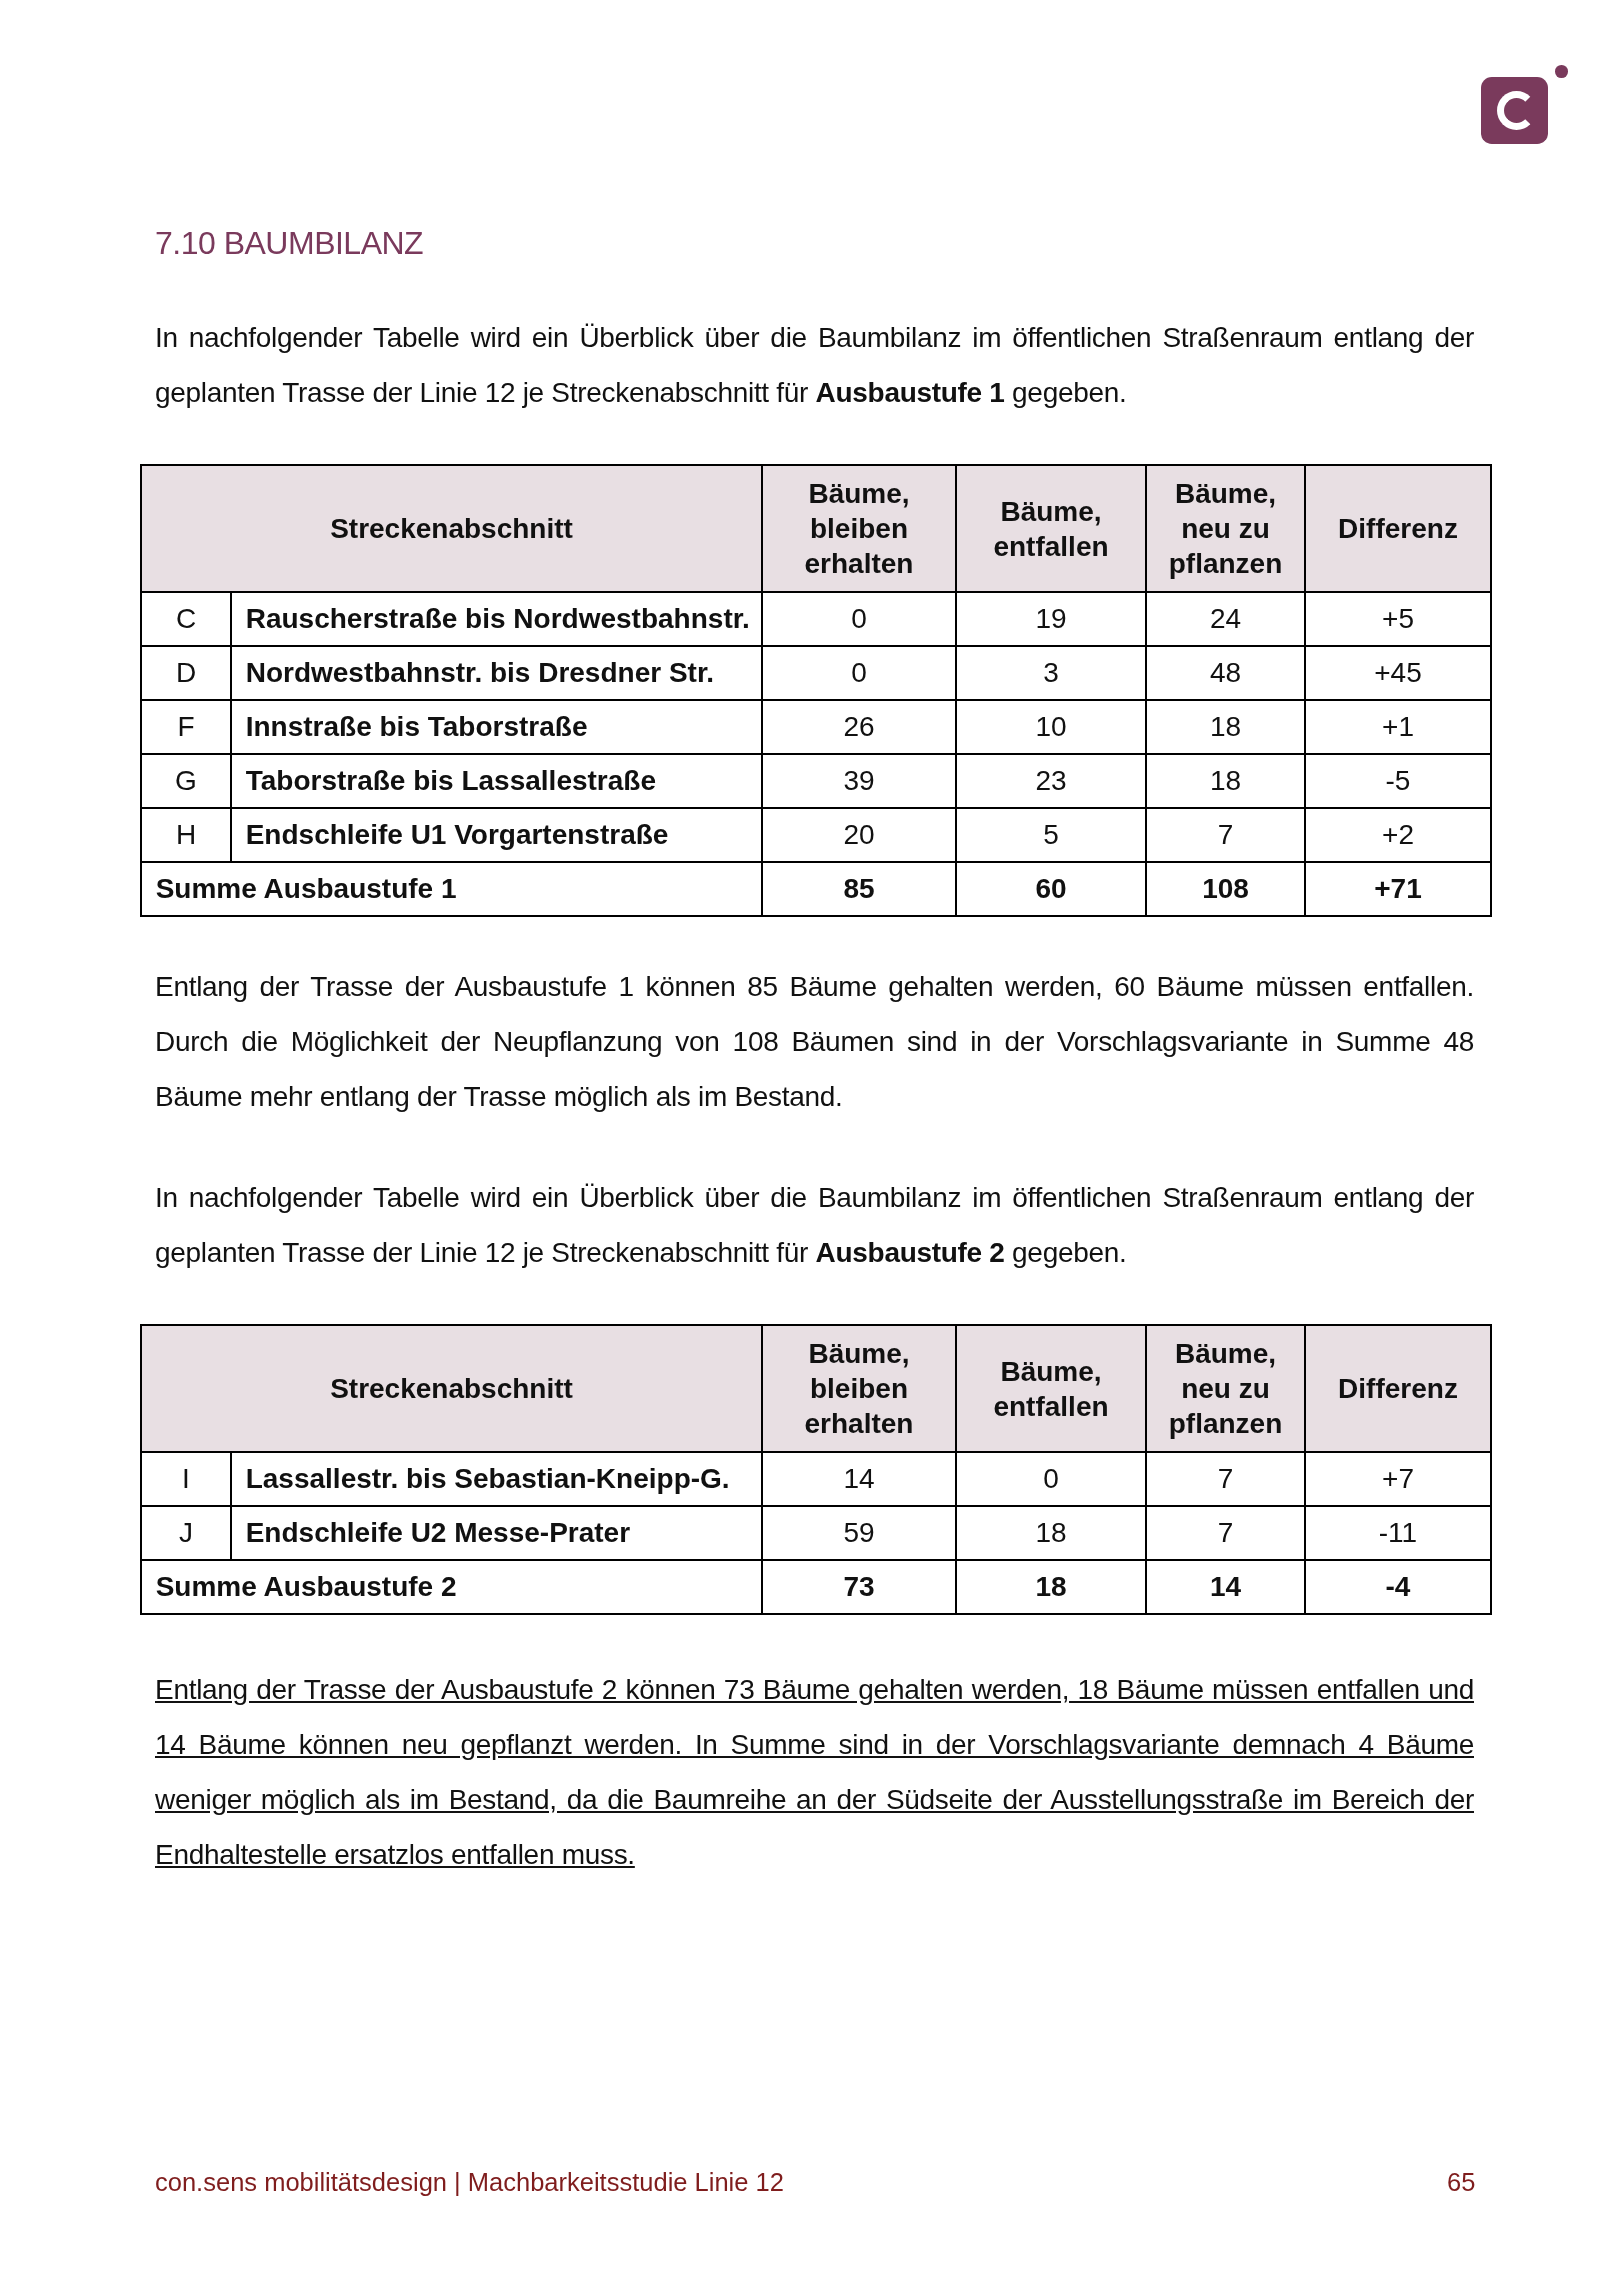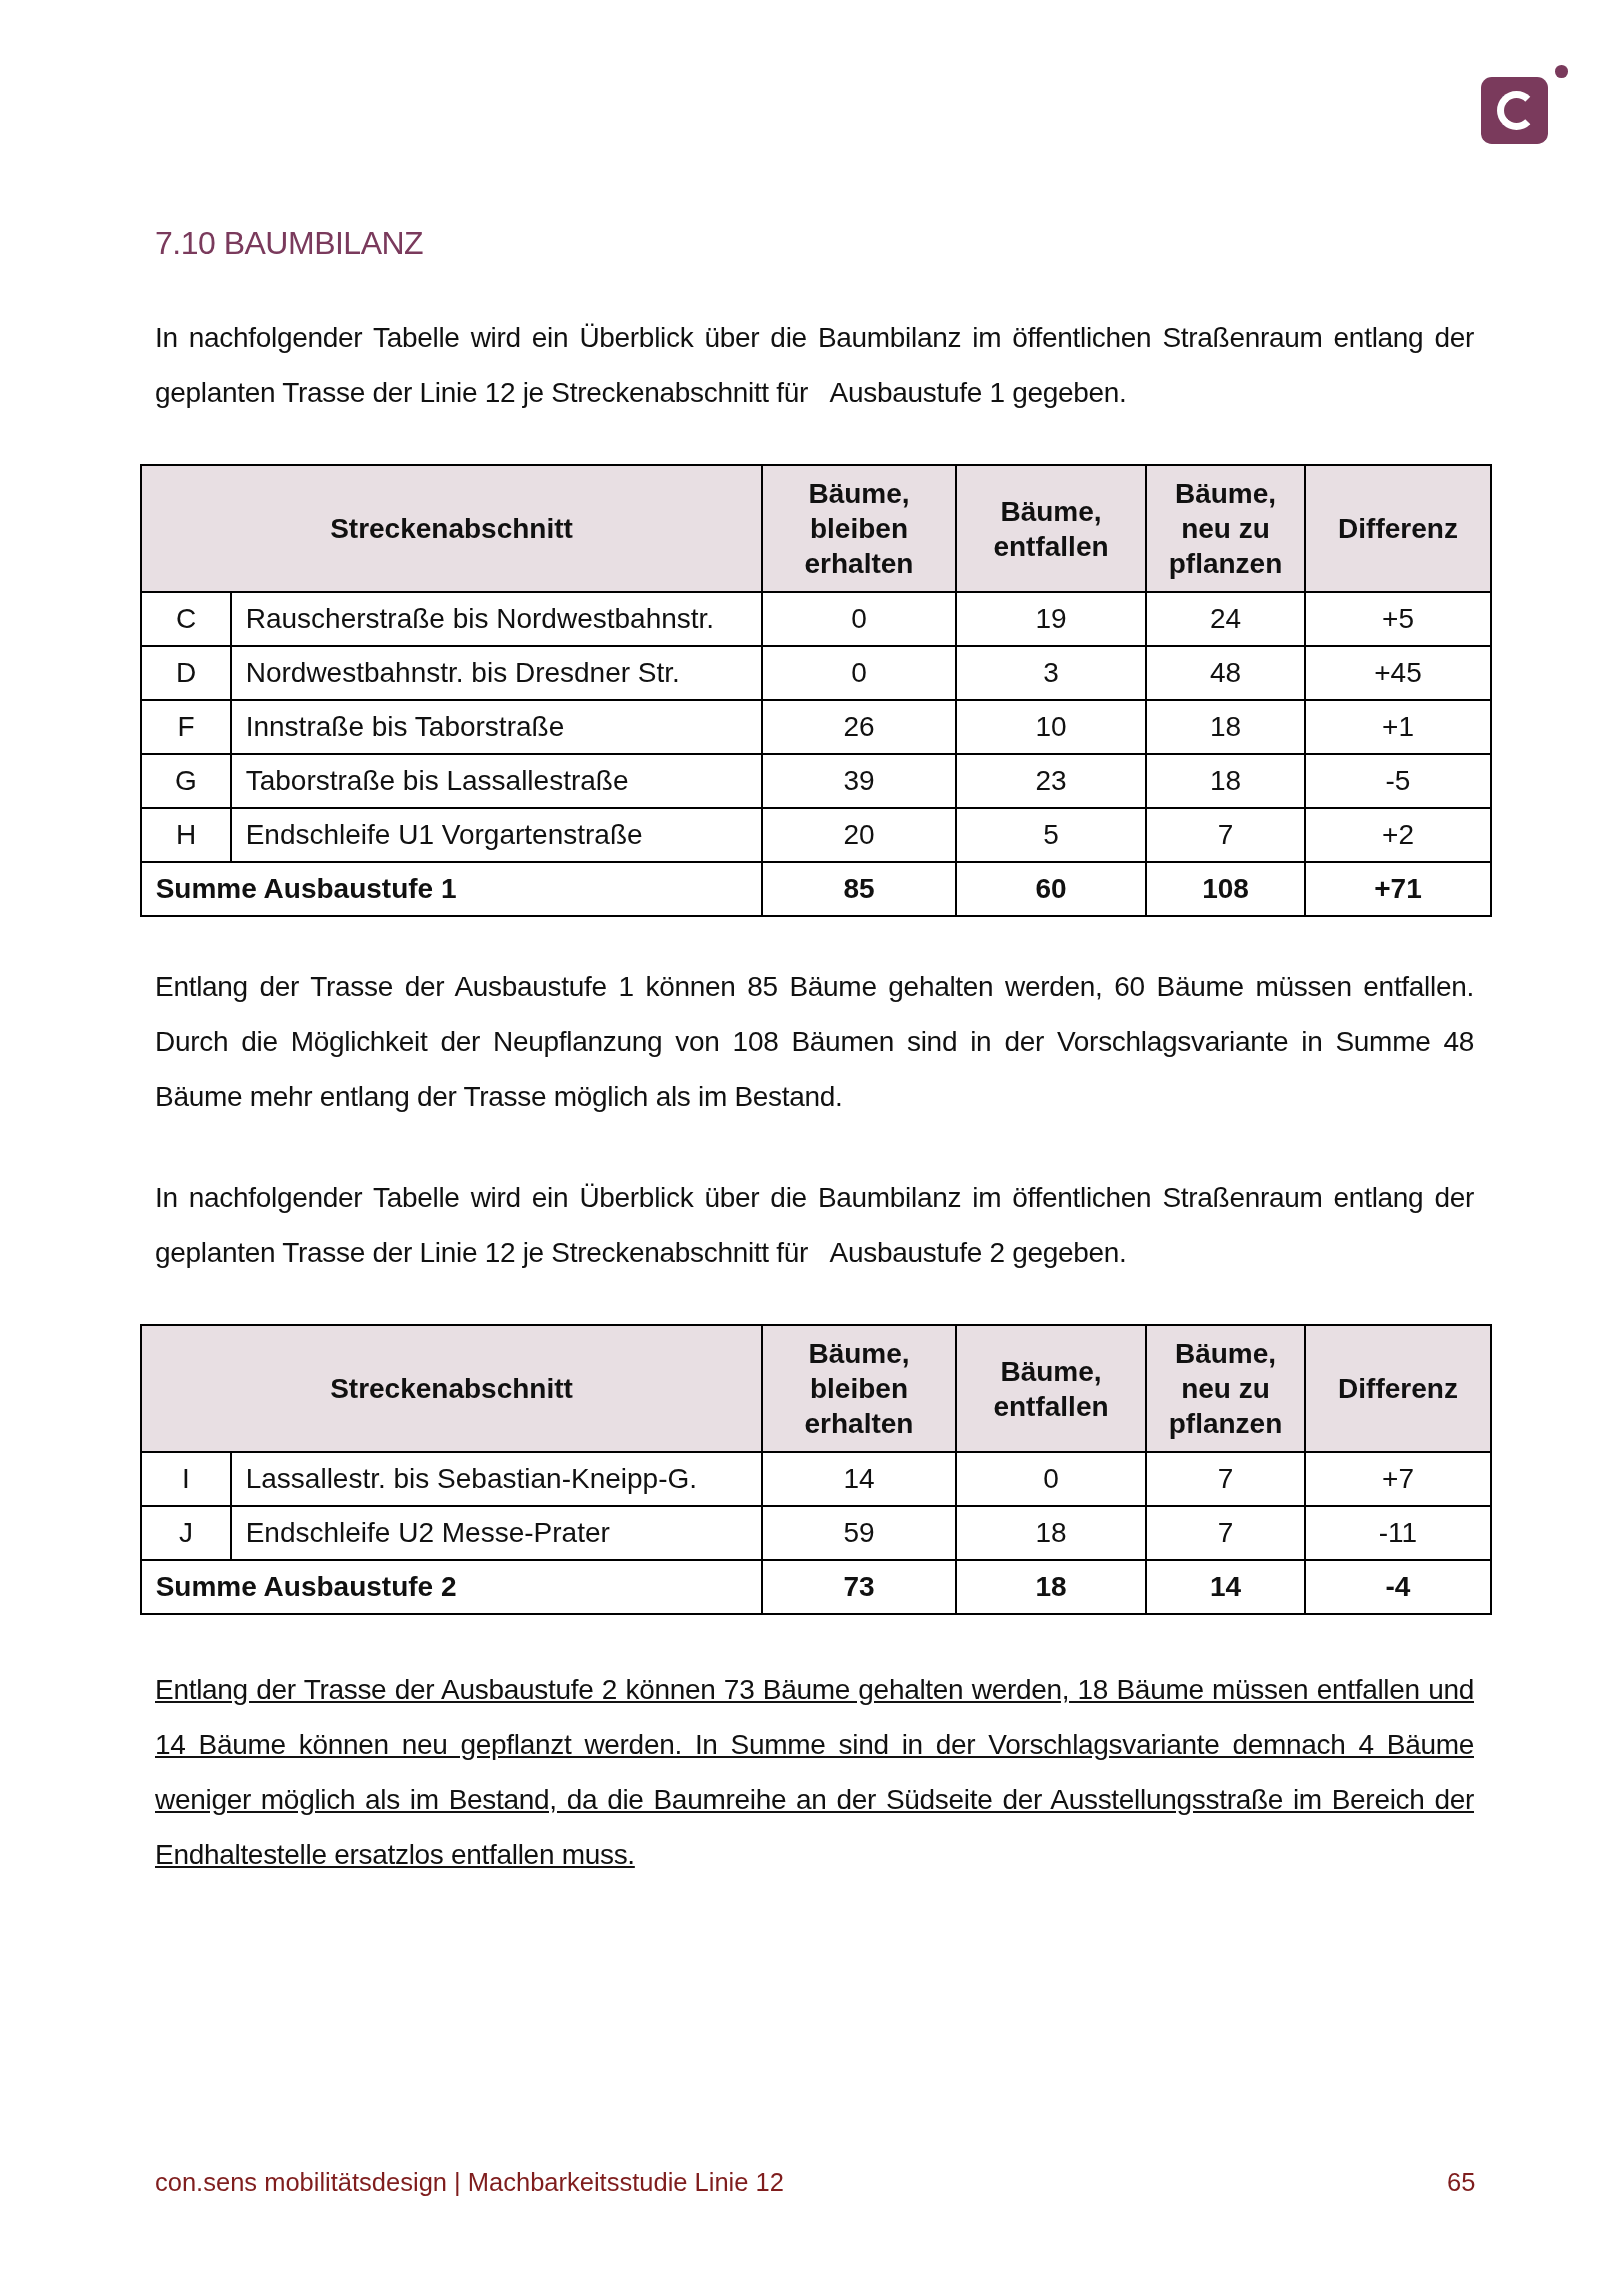--- a/index.html
+++ b/index.html
@@ -24,34 +24,34 @@
   .heading {
     position: absolute; left: 155px; top: 225px;
     font-size: 32px; color: #7a3a5c; letter-spacing: -0.5px;
     font-family: "Liberation Sans", sans-serif;
   }
   .para {
     position: absolute; left: 155px; width: 1319px;
     font-size: 28px; line-height: 55px; text-align: justify;
     font-family: "Liberation Sans", sans-serif; letter-spacing: -0.3px;
   }
-  .para b { font-weight: normal; margin-left: 14px; }
+  .para b { font-weight: bold; }
   table.bilanz {
     position: absolute; left: 140px; width: 1351px;
     border-collapse: collapse; table-layout: fixed;
     font-family: "Liberation Sans", sans-serif; font-size: 28px;
   }
   table.bilanz th, table.bilanz td {
     border: 2px solid #000; text-align: center; padding: 0;
   }
   table.bilanz th {
     background: #e8dfe3; font-weight: bold; line-height: 35px; height: 125px;
   }
   table.bilanz td { height: 52px; }
-  table.bilanz td.name { text-align: left; padding-left: 13.7px; }
+  table.bilanz td.name { text-align: left; padding-left: 13.7px; font-weight: bold; }
   table.bilanz tr.sum td { font-weight: bold; border-top: 2.9px solid #000; }
   table.bilanz tr.sum td.sumlabel { text-align: left; padding-left: 13.7px; }
   .footer {
     position: absolute; top: 2168px; font-size: 25.5px; color: #7f1d1d;
     font-family: "Liberation Sans", sans-serif;
   }
 </style>
 </head>
 <body>
 

